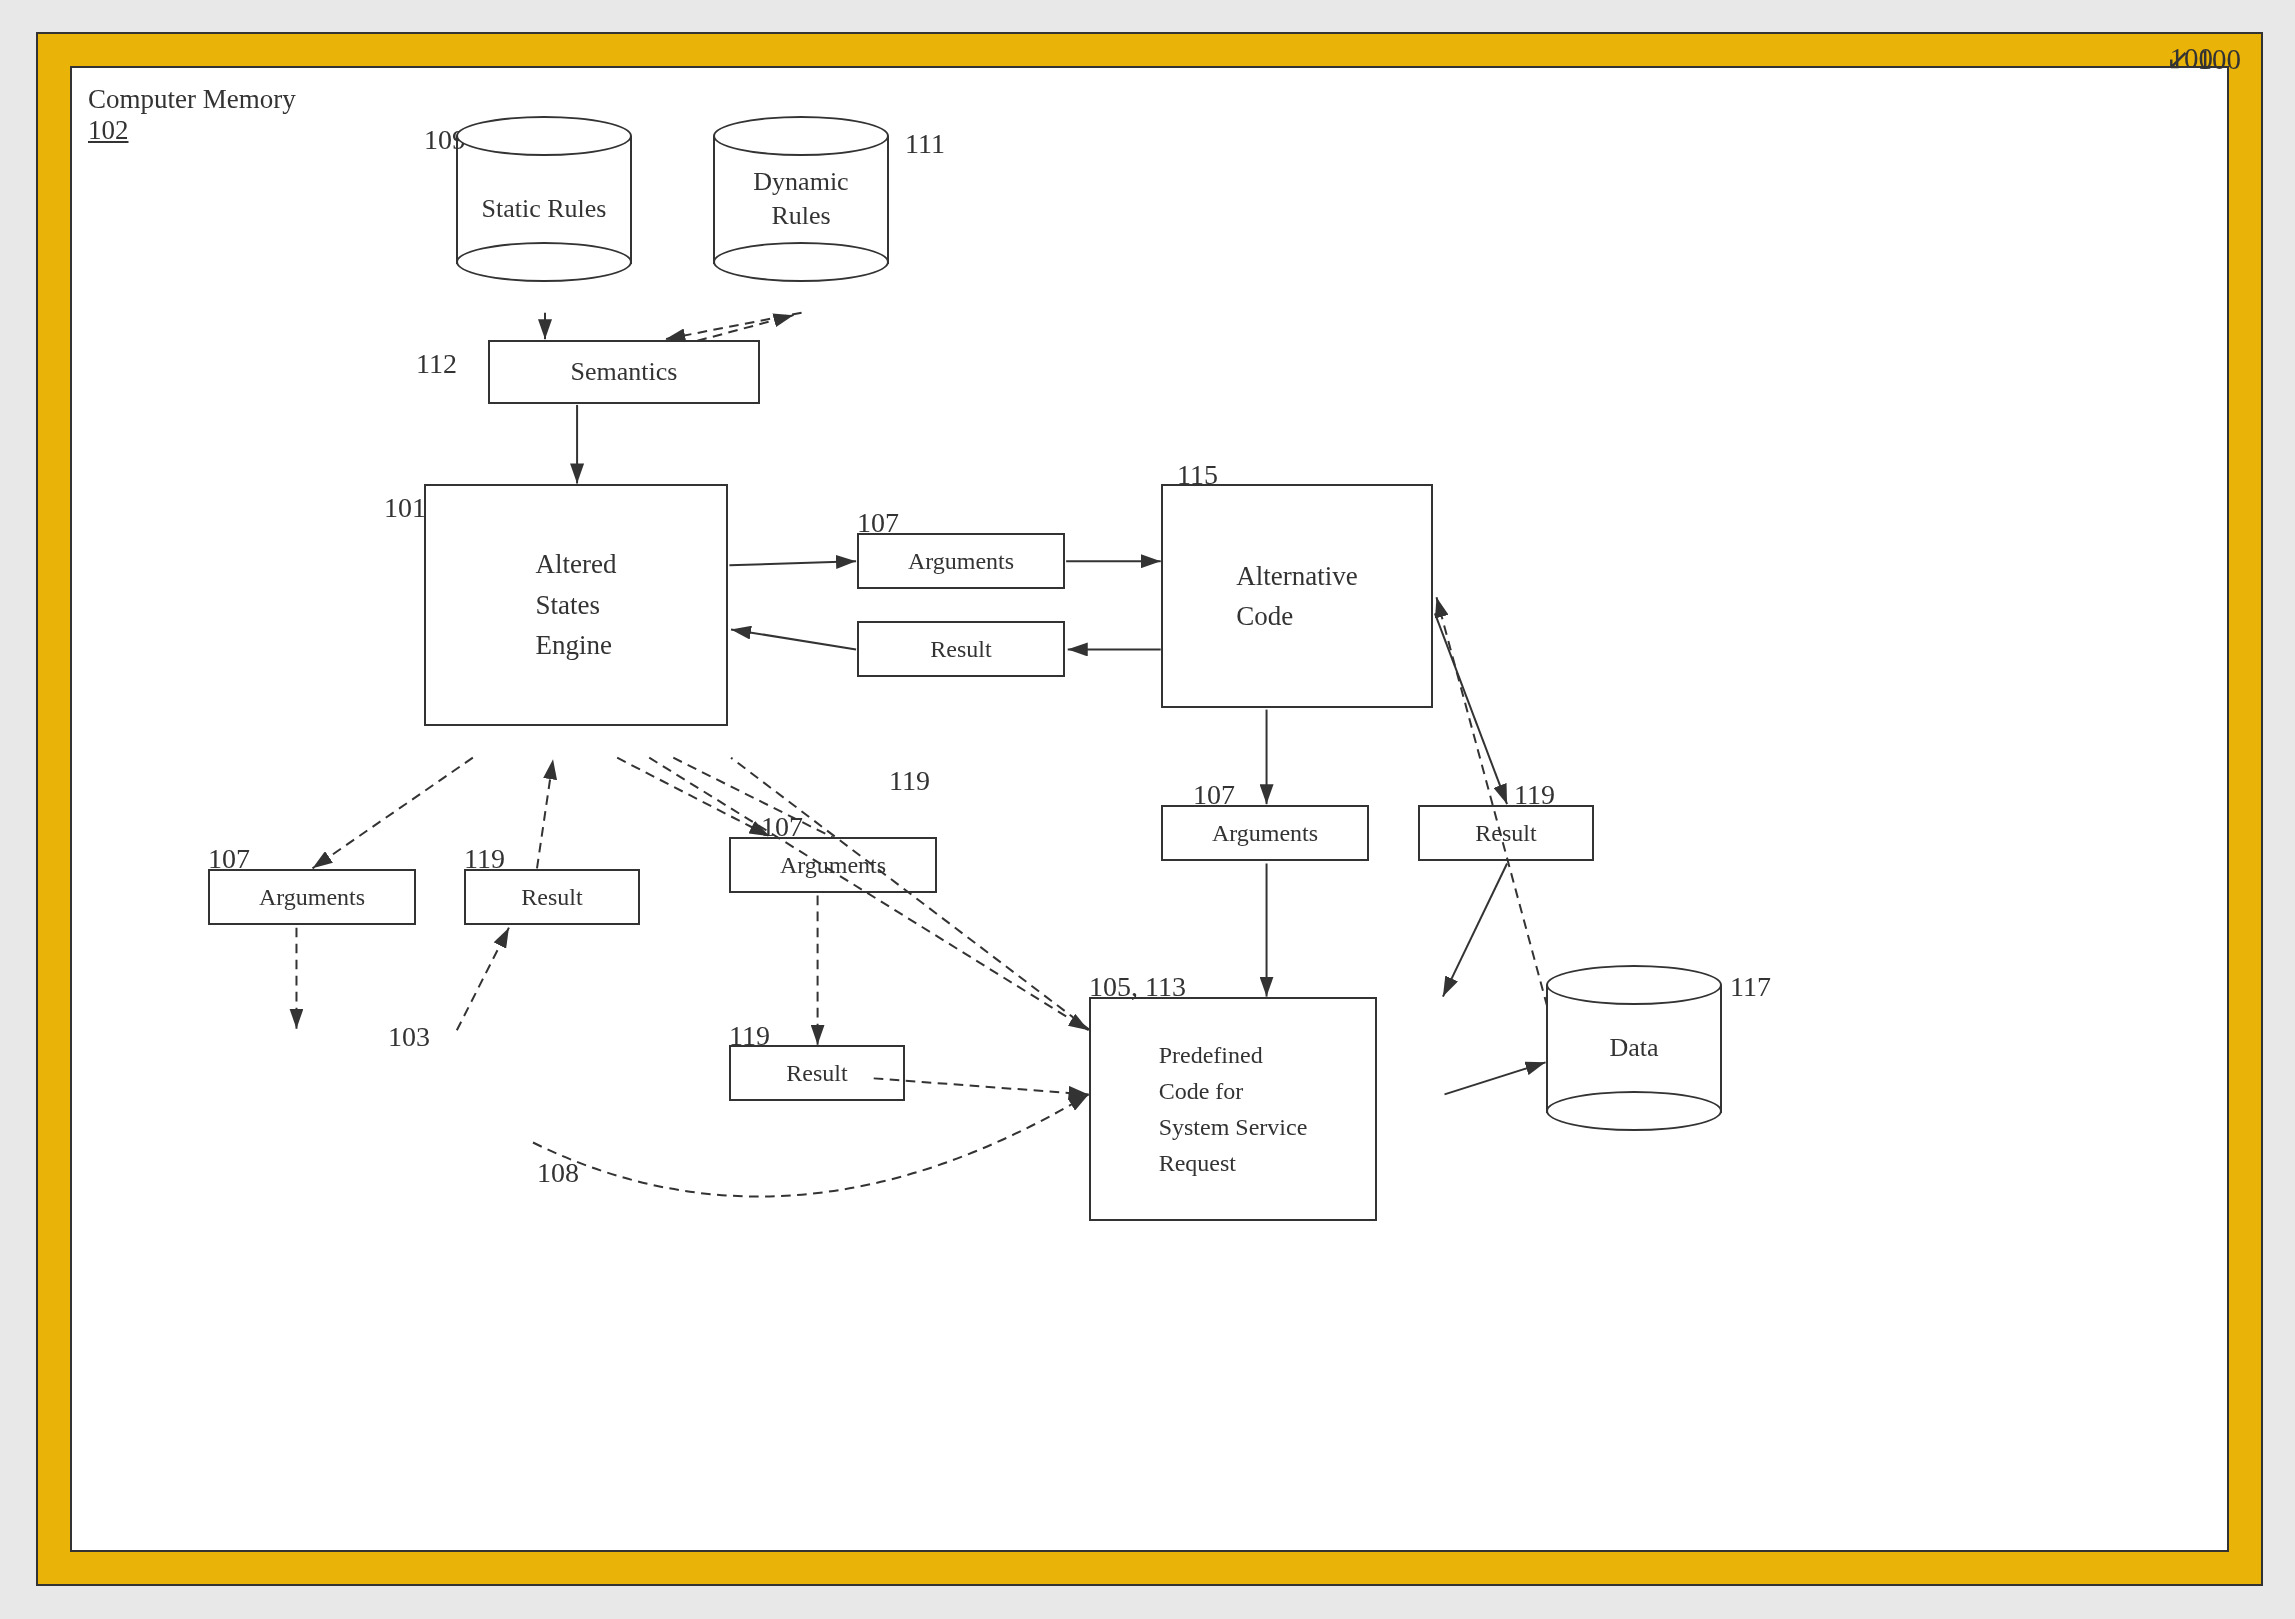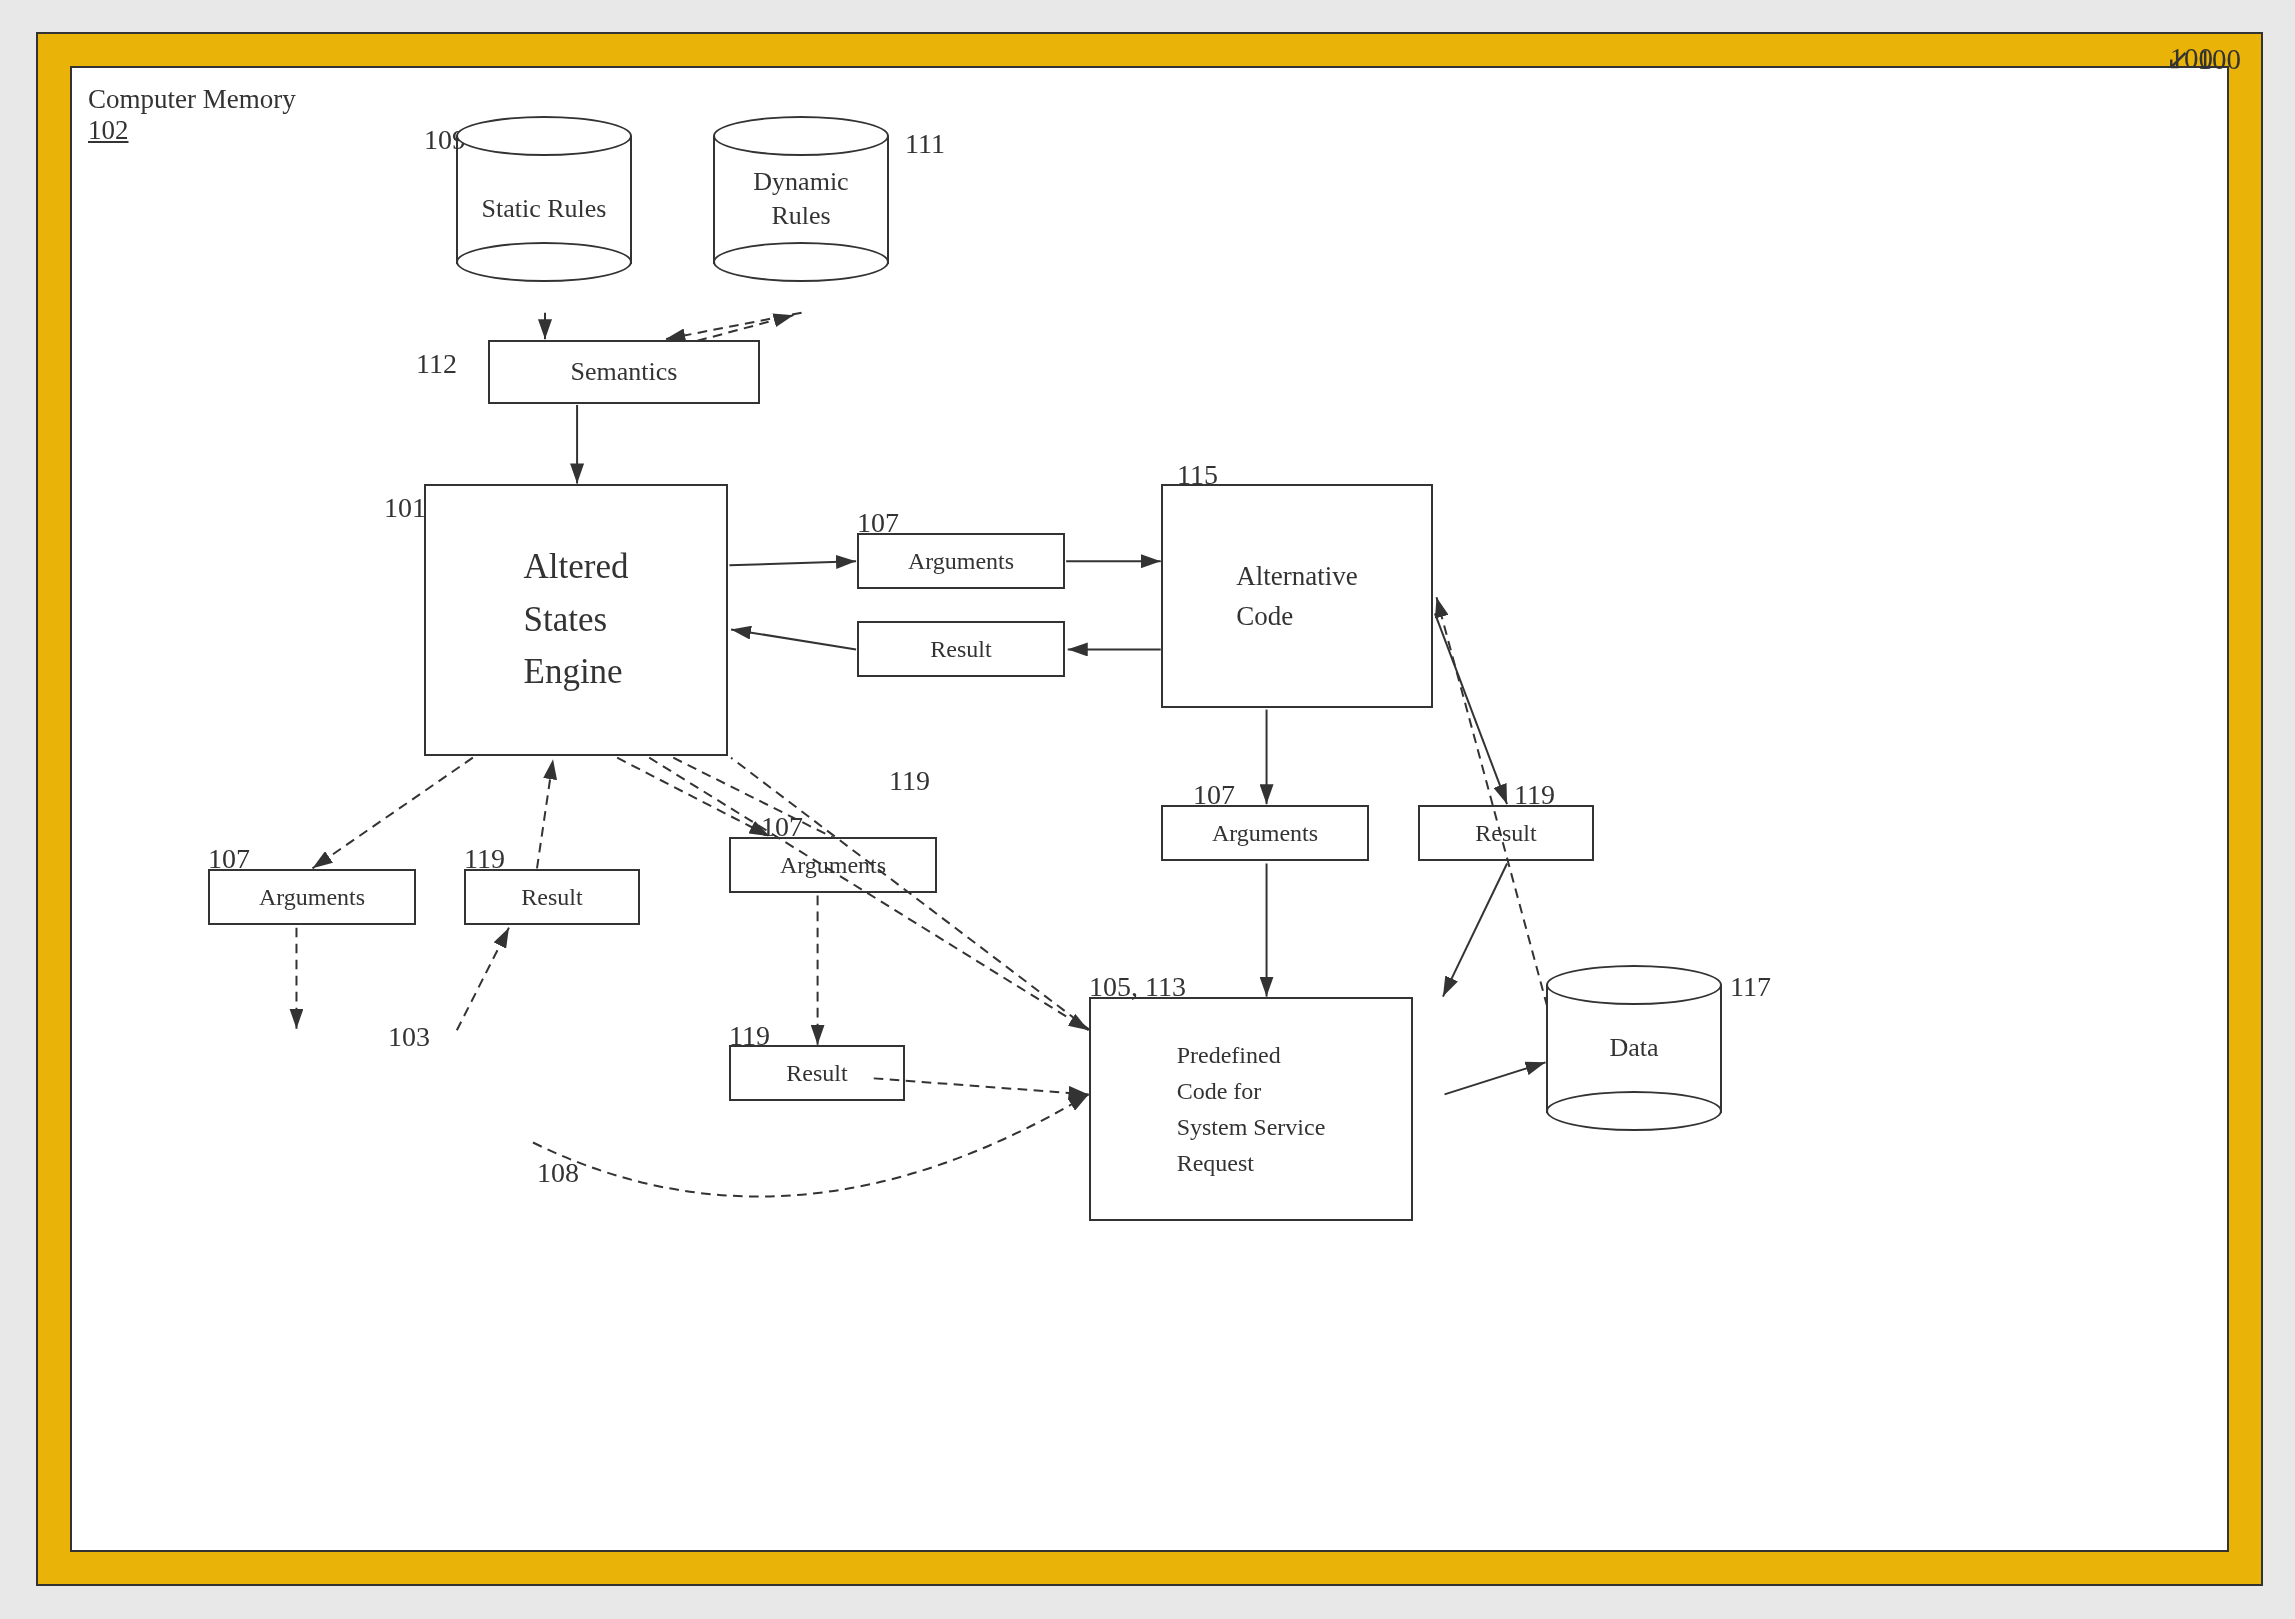--- a/index.html
+++ b/index.html
@@ -159,21 +159,21 @@
     </div>
 
     <div class="ref-label" style="left:833px; top:48px;margin-top:12px;">111</div>
 
     <div class="box" style="left:416px; top:272px; width:272px; height:64px; font-size:26px;">
       <span>Semantics</span>
     </div>
 
     <div class="ref-label" style="left:344px; top:280px;">112</div>
 
-    <div class="box" style="left:352px; top:416px; width:304px; height:272px; font-size:35px; line-height:1.5;">
+    <div class="box" style="left:352px; top:416px; width:304px; height:242px; font-size:27px; line-height:1.5;">
       <span>Altered<br>States<br>Engine</span>
     </div>
 
     <div class="ref-label" style="left:312px; top:424px;">101</div>
 
     <div class="box" style="left:785px; top:465px; width:208px; height:56px; font-size:24px;">
       <span>Arguments</span>
     </div>
 
     <div class="ref-label" style="left:785px; top:439px;">107</div>
@@ -224,21 +224,21 @@
     </div>
 
     <div class="box" style="left:1346px; top:737px; width:176px; height:56px; font-size:24px;">
       <span>Result</span>
     </div>
 
     <div class="ref-label" style="left:1442px; top:711px;">119</div>
 
     <div class="ref-label" style="left:1121px; top:711px;">107</div>
 
-    <div class="box" style="left:1017px; top:929px; width:324px; height:224px; font-size:24px; line-height:1.5;">
+    <div class="box" style="left:1017px; top:929px; width:288px; height:224px; font-size:24px; line-height:1.5;">
       <span>Predefined<br>Code for<br>System Service<br>Request</span>
     </div>
 
     <div class="ref-label" style="left:1017px; top:903px;">105, 113</div>
 
     <div class="db-cylinder" style="left:1474px; top:897px;">
       <div class="db-top"></div>
       <div class="db-body">
         <div class="db-bottom-ellipse"></div>
         <span class="db-label">Data</span>

